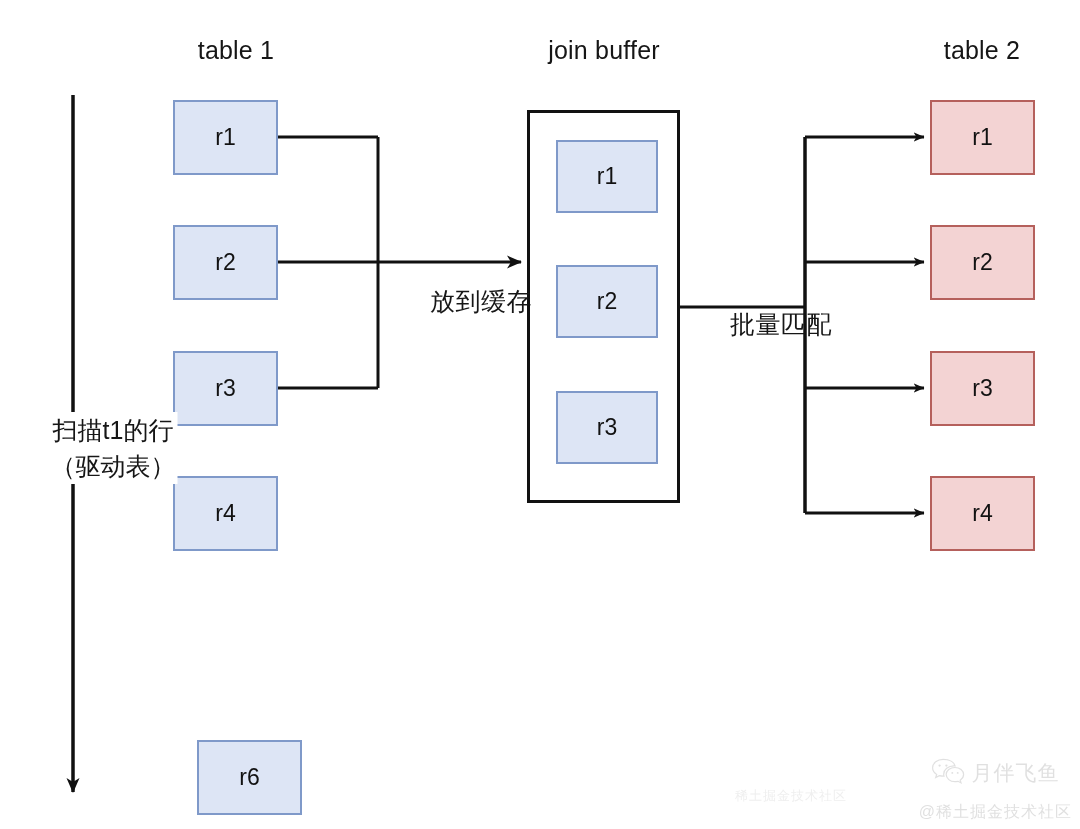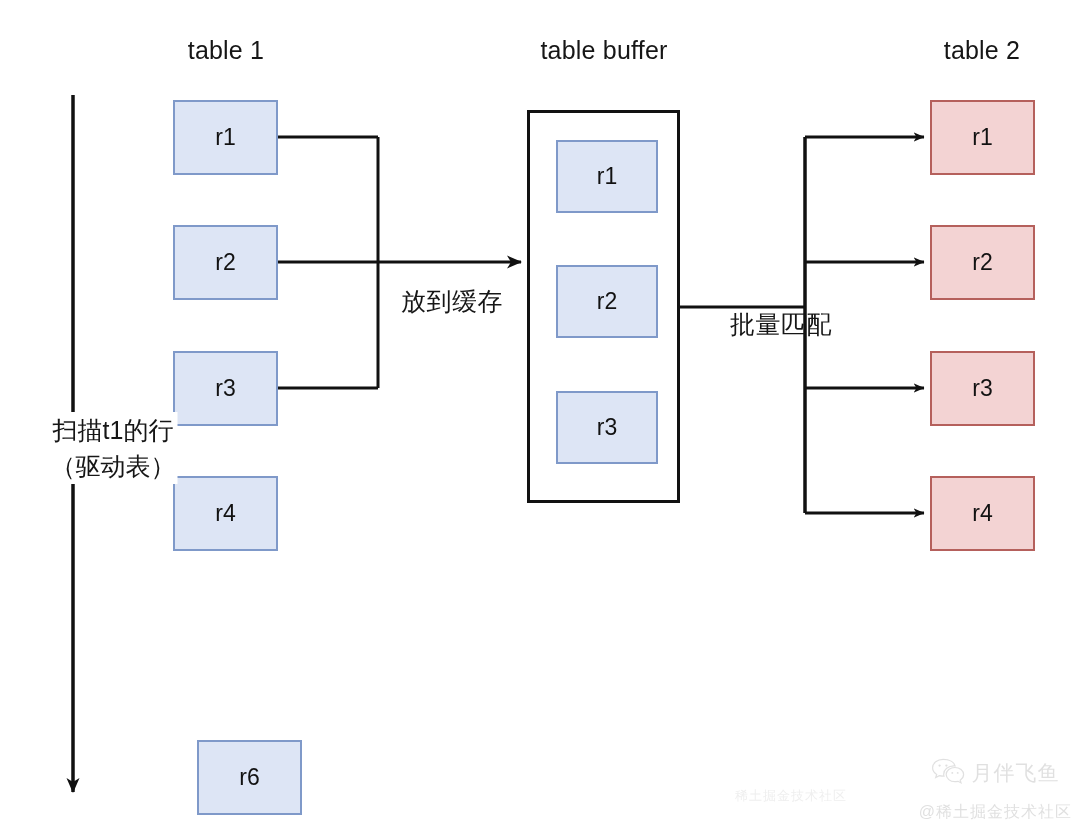--- a/index.html
+++ b/index.html
@@ -180,22 +180,22 @@
     <g>
       <path d="M680,307 L805,307" stroke="#111111" stroke-width="3" fill="none"></path>
       <path d="M805,137 L805,513" stroke="#111111" stroke-width="3.5" fill="none"></path>
       <line x1="805" y1="137" x2="924" y2="137" stroke="#111111" stroke-width="3" marker-end="url(#ah)"></line>
       <line x1="805" y1="262" x2="924" y2="262" stroke="#111111" stroke-width="3" marker-end="url(#ah)"></line>
       <line x1="805" y1="388" x2="924" y2="388" stroke="#111111" stroke-width="3" marker-end="url(#ah)"></line>
       <line x1="805" y1="513" x2="924" y2="513" stroke="#111111" stroke-width="3" marker-end="url(#ah)"></line>
     </g>
   </svg>
 
-  <div class="col-title" style="left:226px; top:36px;text-align:right;">table 1</div>
-  <div class="col-title" style="left:604px; top:36px;">table buffer</div>
+  <div class="col-title" style="left:236px; top:36px;text-align:right;">table 1</div>
+  <div class="col-title" style="left:604px; top:36px;">join buffer</div>
   <div class="col-title" style="left:982px; top:36px;">table 2</div>
 
   <div class="rowbox blue" style="left:173px; top:100px;">
     <span>r1</span>
   </div>
   <div class="rowbox blue" style="left:173px; top:225px;">
     <span>r2</span>
   </div>
   <div class="rowbox blue" style="left:173px; top:351px;">
     <span>r3</span>
@@ -225,21 +225,21 @@
   <div class="rowbox red" style="left:930px; top:225px;">
     <span>r2</span>
   </div>
   <div class="rowbox red" style="left:930px; top:351px;">
     <span>r3</span>
   </div>
   <div class="rowbox red" style="left:930px; top:476px;">
     <span>r4</span>
   </div>
 
-  <div class="edge-label" style="left:452px; top:285px;">放到缓存</div>
+  <div class="edge-label" style="left:481px; top:285px;">放到缓存</div>
   <div class="edge-label" style="left:781px; top:308px;">批量匹配</div>
 
   <div class="scan-note" style="top:412px;">
     <div>扫描t1的行</div>
     <div>（驱动表）</div>
   </div>
 
   <div class="watermark-faint">稀土掘金技术社区</div>
 
   <div class="watermark">

